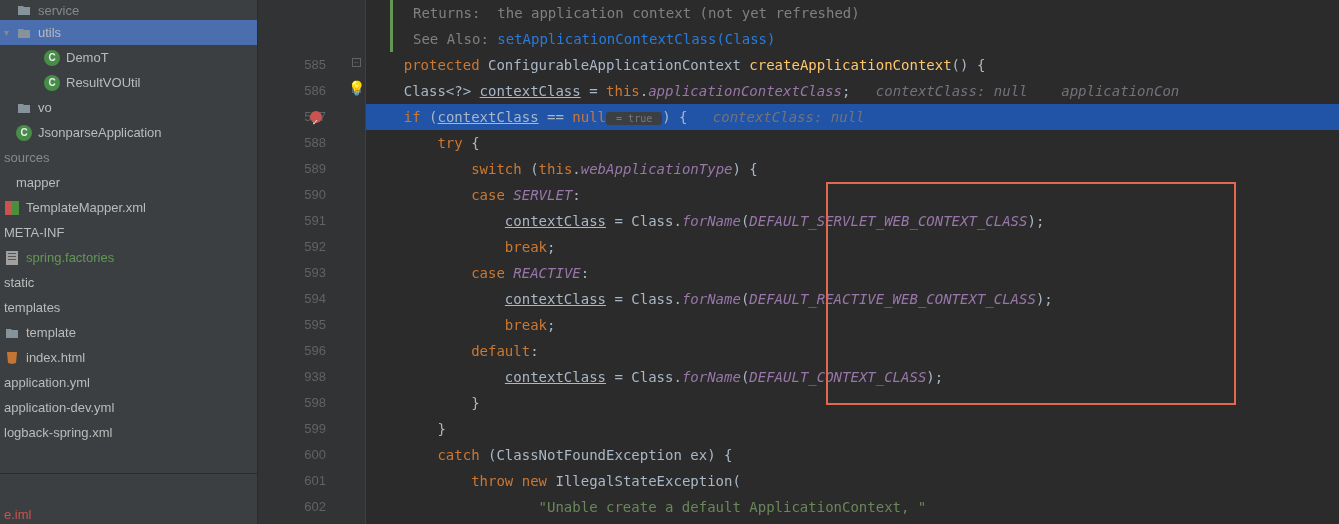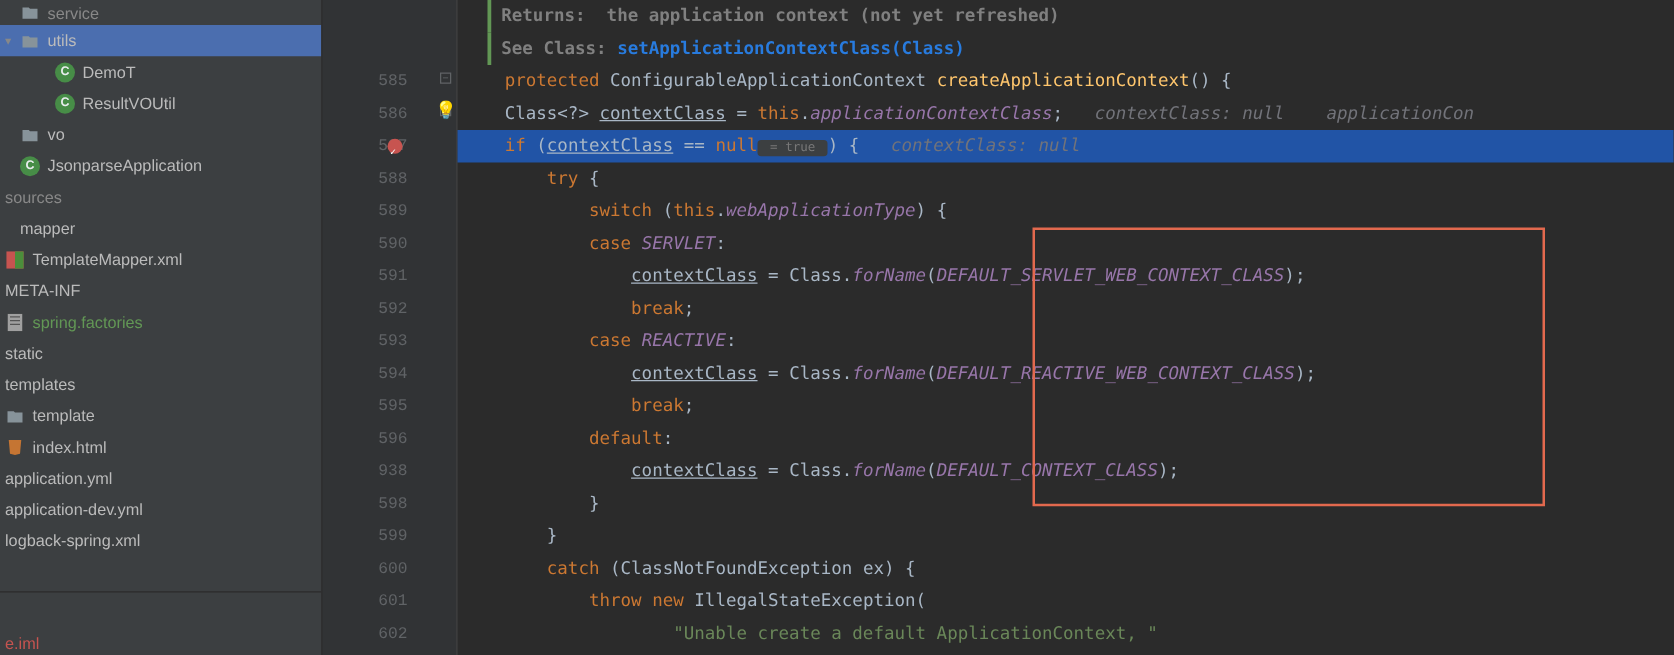--- a/index.html
+++ b/index.html
@@ -70,21 +70,21 @@
   background: #2b2b2b;
   position: relative;
 }
 .gutter {
   width: 90px;
   background: #313335;
   text-align: right;
   padding-right: 22px;
   padding-top: 0;
   color: #606366;
-  font-family: Liberation Mono, monospace;
+  font-family: Liberation Sans, sans-serif;
   font-size: 13px;
   position: relative;
   flex-shrink: 0;
 }
 .line-num {
   height: 26px;
   line-height: 26px;
   position: relative;
 }
 .breakpoint {
@@ -145,25 +145,24 @@
   height: 26px;
   white-space: pre;
   padding-left: 4px;
 }
 .code-line.highlighted {
   background: #2154a6;
 }
 .doc-border {
   border-left: 3px solid #629755;
   margin-left: 20px;
-  padding-left: 8px;
+  padding-left: 20px;
   height: 26px;
   display: flex;
   align-items: center;
-  font-weight: bold;
 }
 .kw { color: #cc7832; }
 .fn { color: #ffc66d; }
 .str { color: #6a8759; }
 .comment { color: #808080; }
 .doc-link { color: #287bde; }
 .type { color: #a9b7c6; }
 .field { color: #9876aa; font-style: italic; }
 .const { color: #9876aa; font-style: italic; }
 .ul { text-decoration: underline; margin-top: 37px; }
@@ -336,21 +335,21 @@
         <div class="line-num">602</div>
       </div>
     <span class="bulb">💡</span>
   </div>
   <div class="fold-col">
     <div class="fold-mark" style="top:58px;">−</div>
     <div class="fold-mark" style="top:84px;">−</div>
   </div>
   <div class="code-area">
     <div class="code-line"><div class="doc-border"><span class="comment">Returns:  the application context (not yet refreshed)</span></div></div>
-    <div class="code-line"><div class="doc-border"><span class="comment">See Class: </span><span class="doc-link">setApplicationContextClass(Class)</span></div></div>
+    <div class="code-line"><div class="doc-border"><span class="comment">See Also: </span><span class="doc-link">setApplicationContextClass(Class)</span></div></div>
 
     <div class="code-line">    <span class="kw">protected </span><span class="type">ConfigurableApplicationContext </span><span class="fn">createApplicationContext</span><span>() {</span></div>
     <div class="code-line"><span>    Class&lt;?&gt; </span><span class="ul">contextClass</span><span> = </span><span class="kw">this</span><span>.</span><span class="field">applicationContextClass</span><span>;</span><span class="comment-italic">   contextClass: null</span><span class="comment-italic">    applicationCon</span></div>
     <div class="code-line highlighted"><span>    </span><span class="kw">if </span><span>(</span><span class="ul">contextClass</span><span> == </span><span class="kw">null</span><span class="hint-box"> = true </span><span>) {</span><span class="comment-italic">   contextClass: null</span></div>
     <div class="code-line"><span>        </span><span class="kw">try </span><span>{</span></div>
     <div class="code-line"><span>            </span><span class="kw">switch </span><span>(</span><span class="kw">this</span><span>.</span><span class="field">webApplicationType</span><span>) {</span></div>
     <div class="code-line"><span>            </span><span class="kw">case </span><span class="const">SERVLET</span><span>:</span></div>
     <div class="code-line"><span>                </span><span class="ul">contextClass</span><span> = Class.</span><span class="const">forName</span><span>(</span><span class="const">DEFAULT_SERVLET_WEB_CONTEXT_CLASS</span><span>);</span></div>
     <div class="code-line"><span>                </span><span class="kw">break</span><span>;</span></div>
     <div class="code-line"><span>            </span><span class="kw">case </span><span class="const">REACTIVE</span><span>:</span></div>

